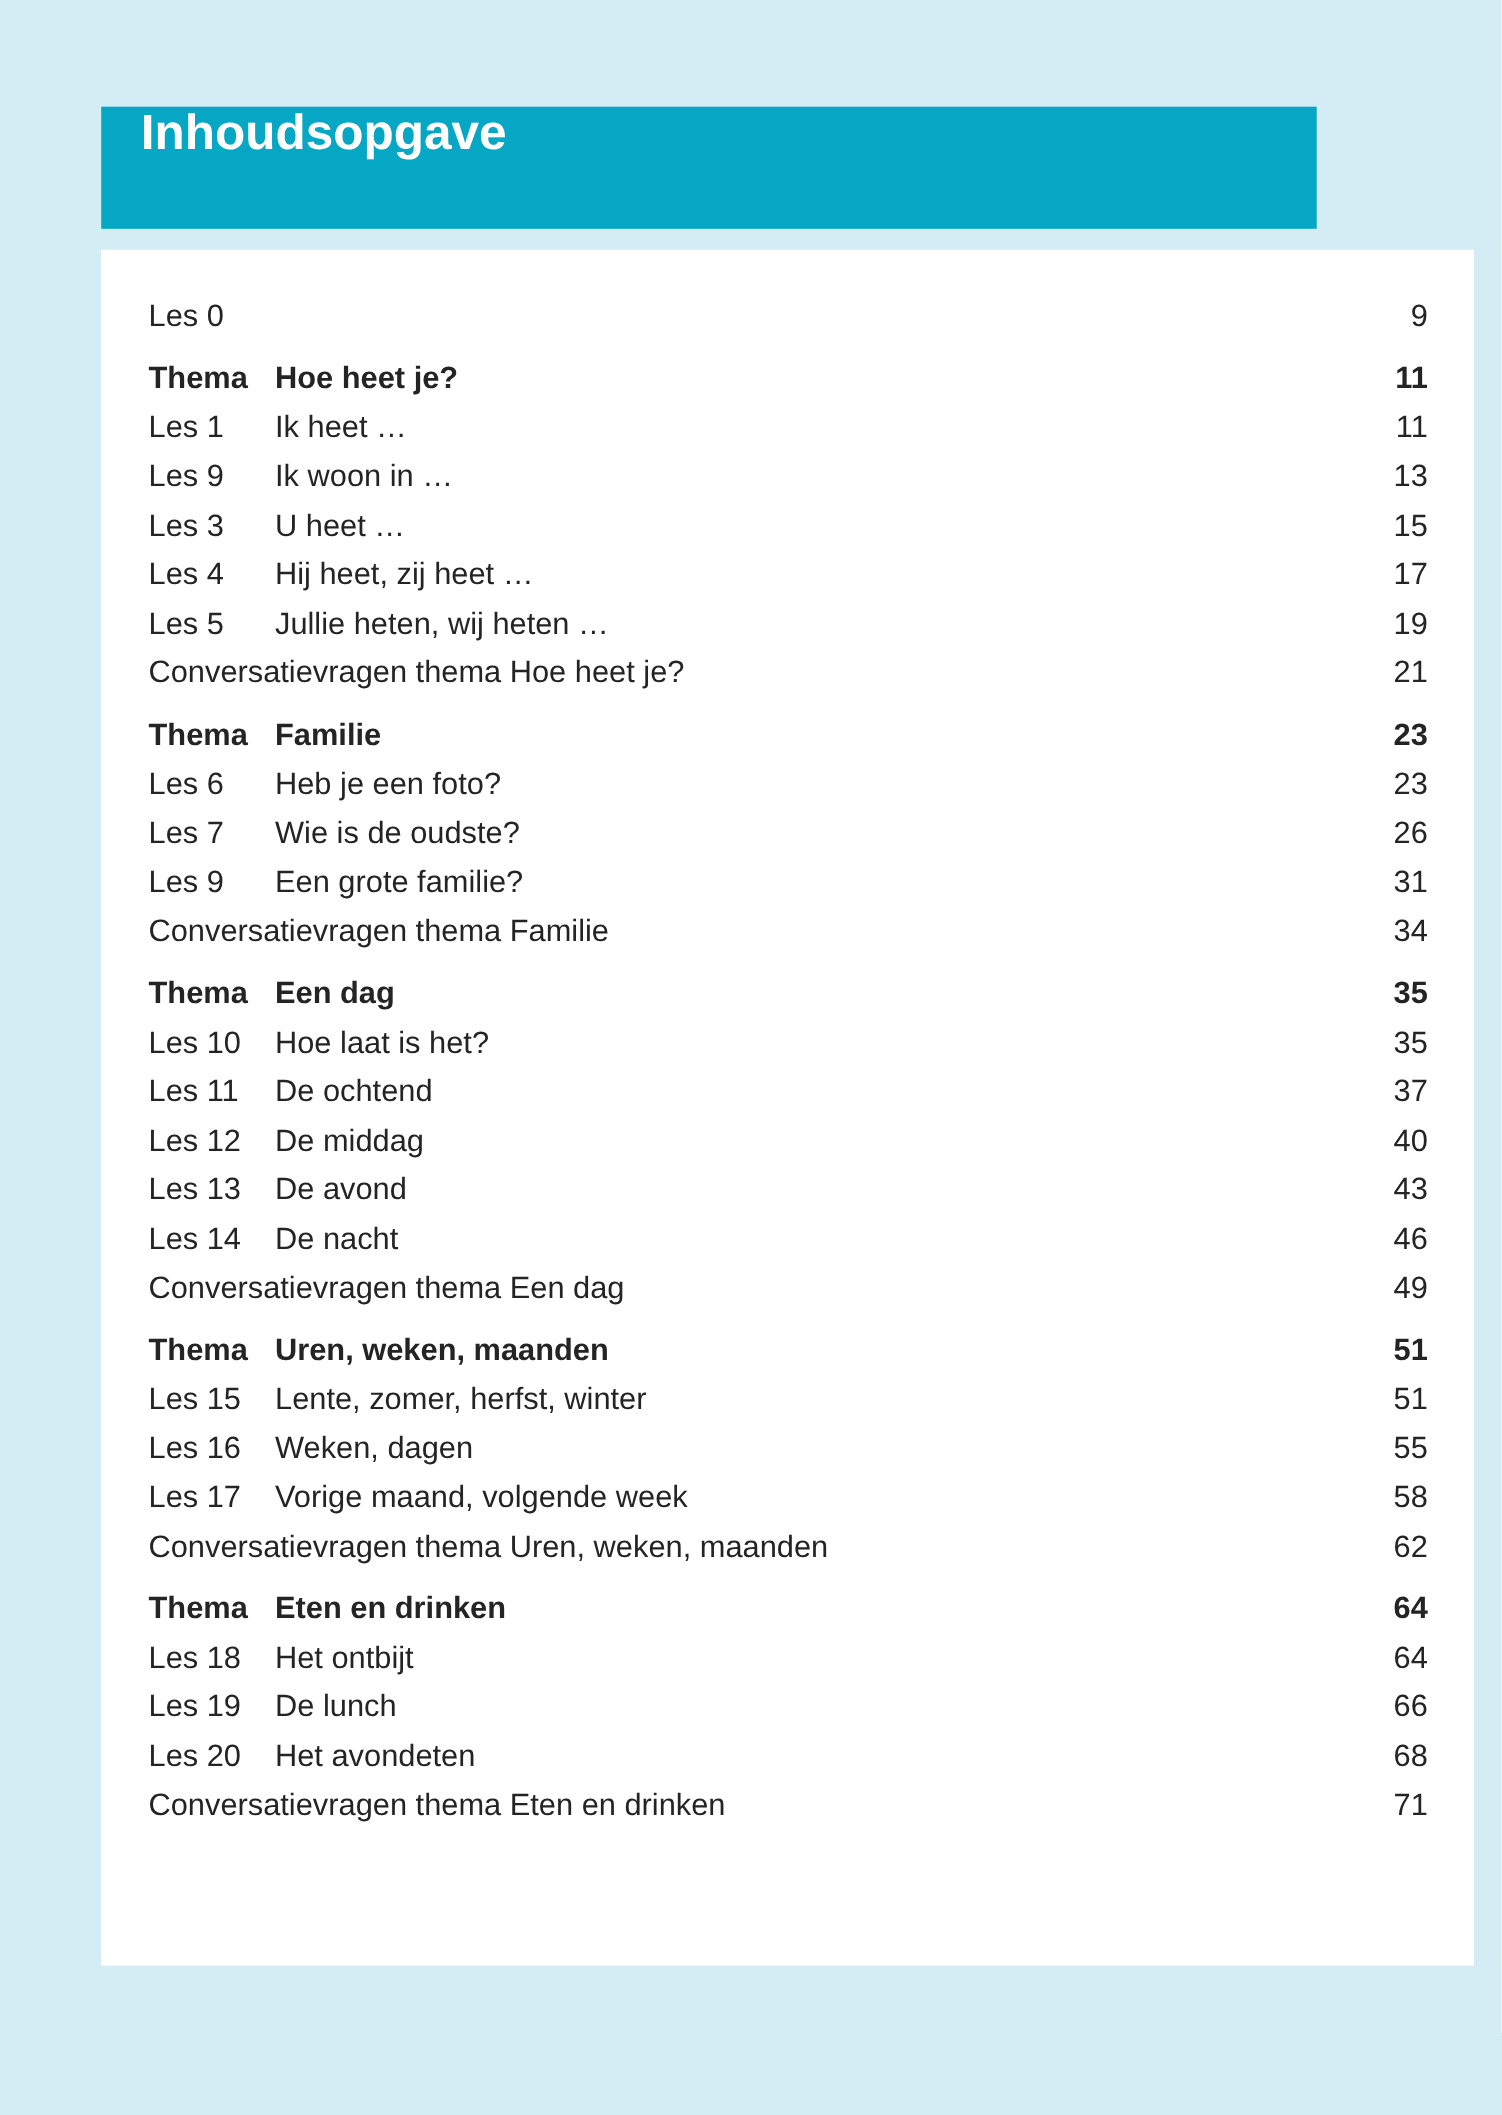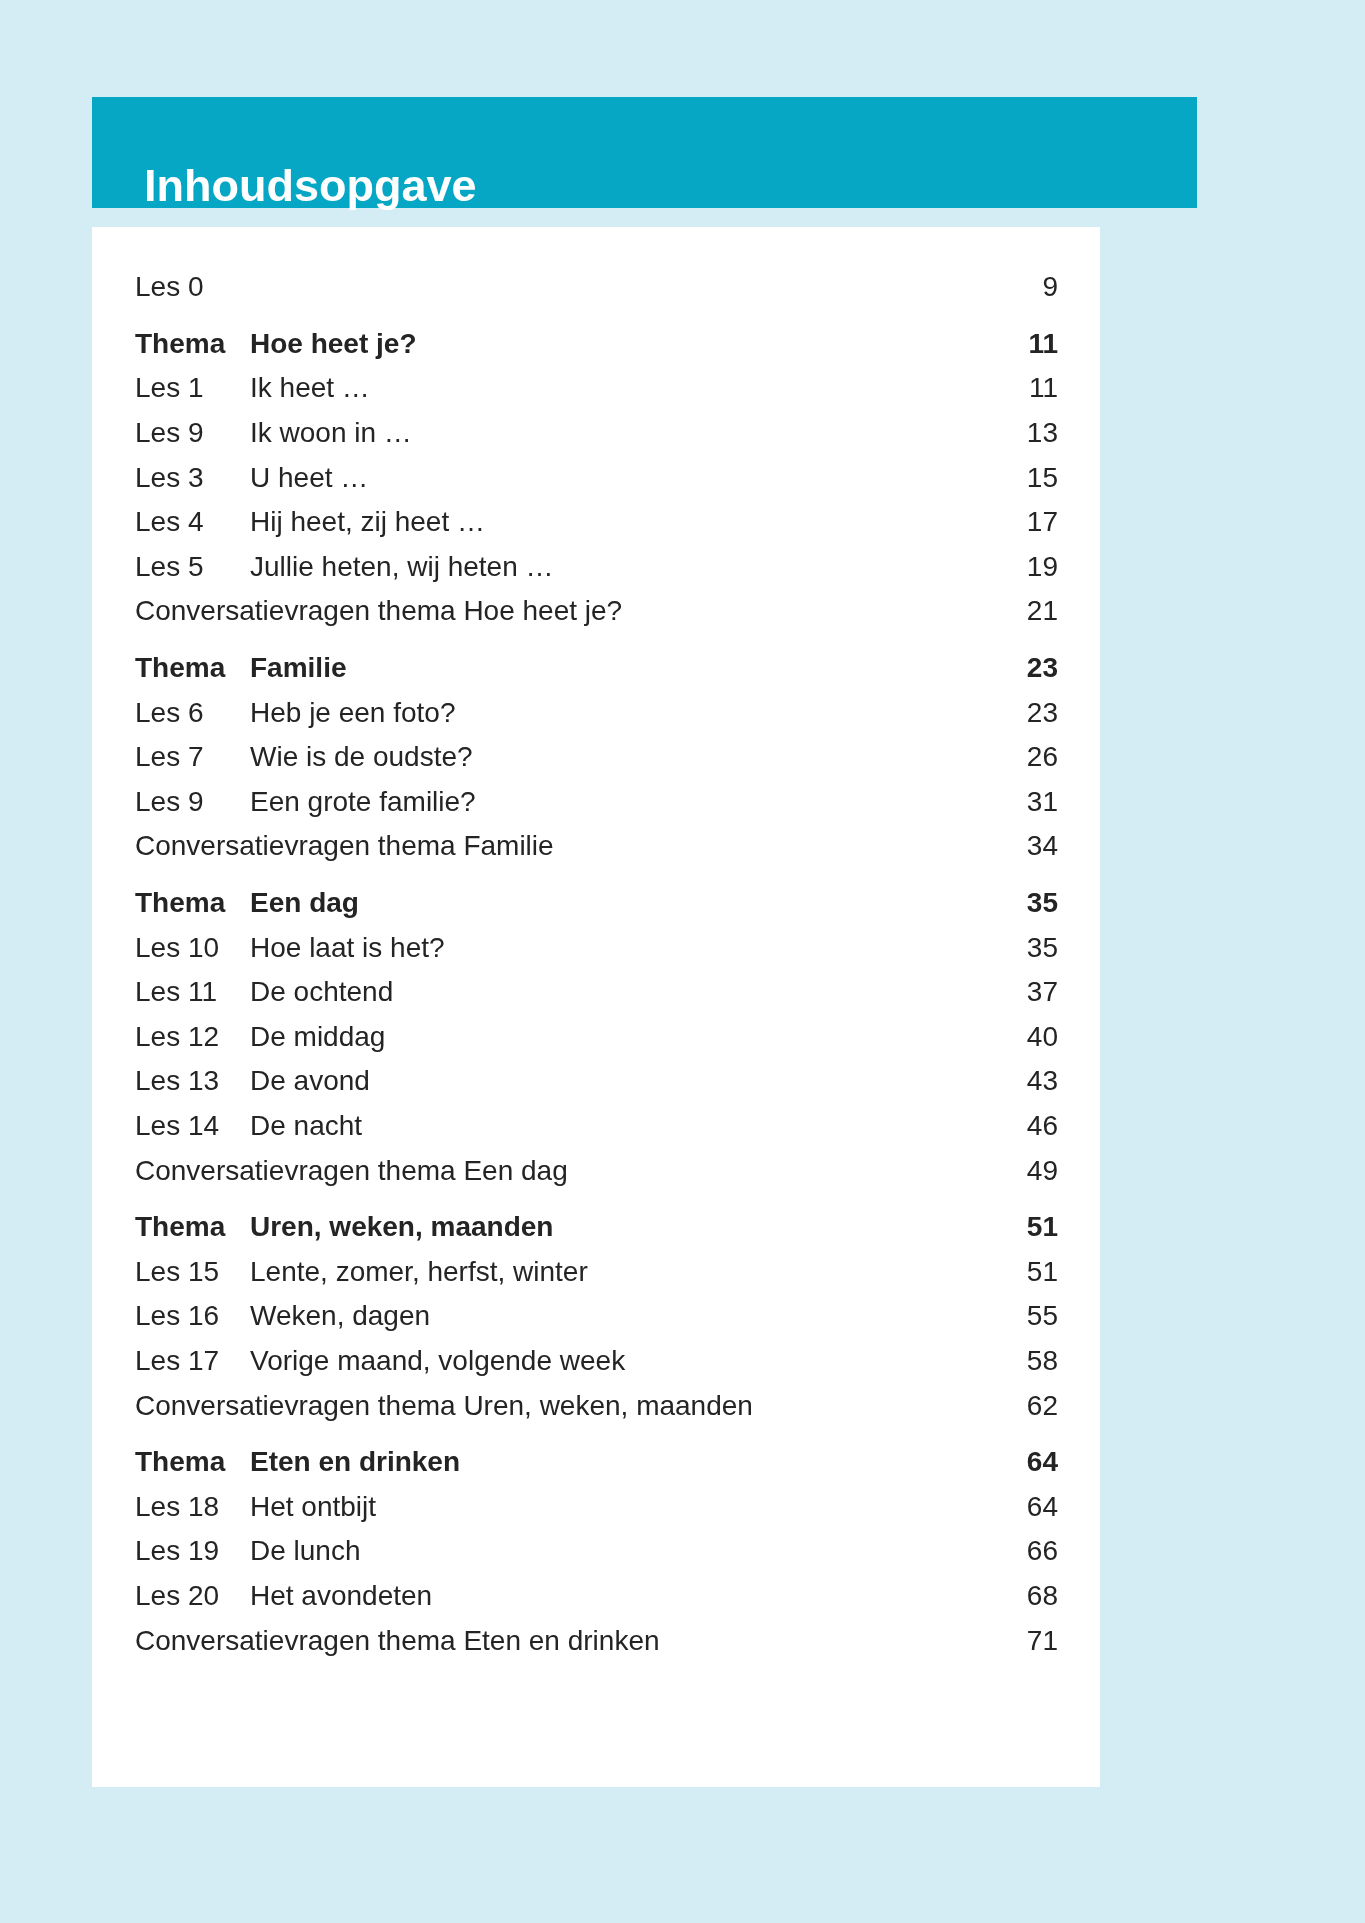--- a/index.html
+++ b/index.html
@@ -15,36 +15,36 @@
     overflow: hidden;
   }
   .header-bar {
     position: absolute;
     left: 92px;
     top: 97px;
     width: 1105px;
     height: 111px;
     background: var(--header-bg, #06a7c5);
     display: flex;
-    align-items: flex-end;
+    align-items: flex-start;
     box-sizing: border-box;
-    padding-left: 52px;
+    padding-left: 36px;
   }
   .header-bar h1 {
     margin: 0;
     color: var(--header-fg, #ffffff);
     font-size: 45px;
     font-weight: 700;
     line-height: 1;
   }
   .panel {
     position: absolute;
     left: 92px;
     top: 227px;
-    width: 1008px;
+    width: 1248px;
     height: 1560px;
     background: var(--panel-bg, #ffffff);
     box-sizing: border-box;
     padding: 38px 42px 0 43px;
   }
   .section { margin-top: 12px; }
   .section:first-child { margin-top: 0; }
   .row {
     display: grid;
     grid-template-columns: 115px 1fr auto;

